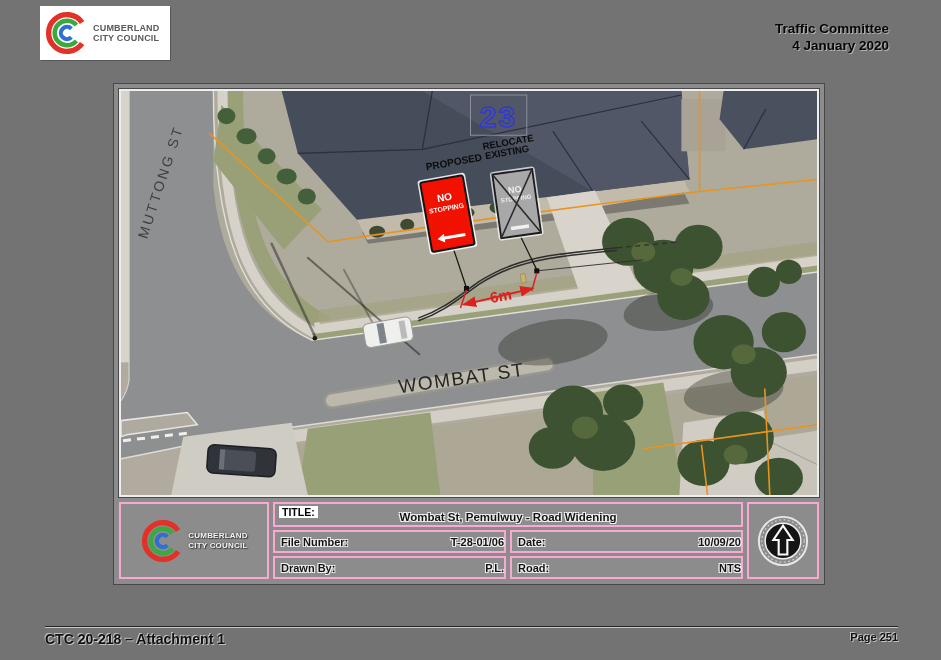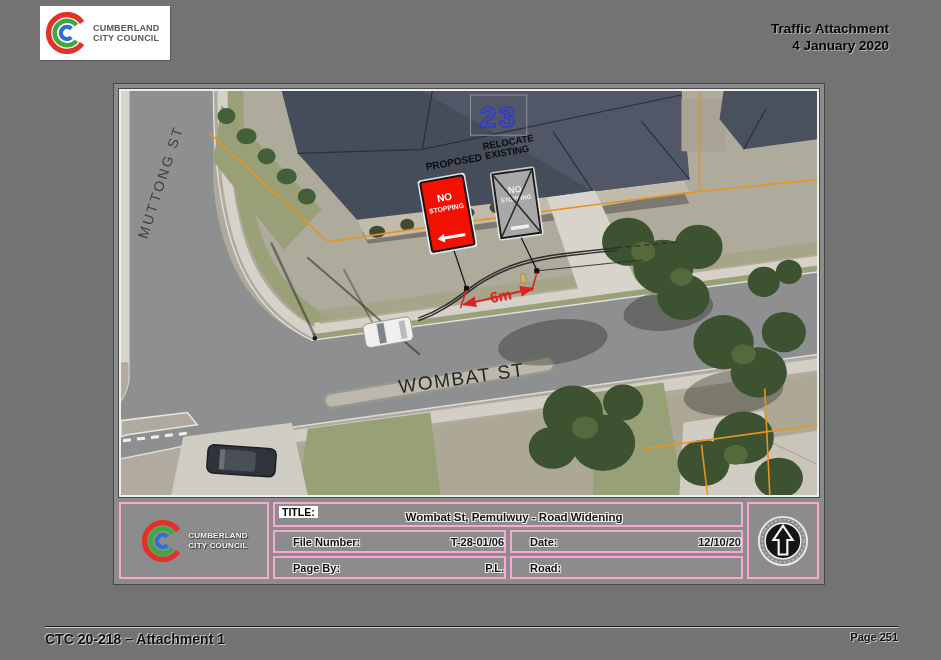--- a/index.html
+++ b/index.html
@@ -31,21 +31,21 @@
                   margin-left:2px;text-shadow:1px 1px 1px #3a3a3a,0 0 2px #4a4a4a;}
   .mid{display:grid;grid-template-rows:25px 1fr 1fr;gap:3px;}
   .trow{position:relative;}
   .tlabel{position:absolute;left:4px;top:2px;background:#ffffff;color:#000;
           font-size:10.5px;font-weight:bold;padding:0 3px;}
   .ttitle{position:absolute;left:0;right:0;bottom:2px;text-align:center;font-size:11.5px;font-weight:bold;}
   .grid2{display:grid;grid-template-columns:1fr 1fr;gap:4px;}
   .half{position:relative;display:flex;align-items:center;}
   .lab{position:absolute;left:6px;font-size:11px;font-weight:bold;}
   .val{flex:1;text-align:right;font-size:11px;font-weight:bold;}
-  .emb{color:#131313;text-shadow:-1px -1px 0 #f2f2f2,1px -1px 0 #f2f2f2,-1px 1px 0 #f2f2f2,1px 1px 0 #f2f2f2;margin-left:12px;}
+  .emb{color:#131313;text-shadow:-1px -1px 0 #f2f2f2,1px -1px 0 #f2f2f2,-1px 1px 0 #f2f2f2,1px 1px 0 #f2f2f2;}
   .north-cell{display:flex;align-items:center;justify-content:center;}
 
   
   .f-line{position:absolute;left:45px;top:626px;width:853px;height:0;
           border-top:1px solid #232323;border-bottom:1px solid #c9c9c9;}
   .f-left{position:absolute;left:45px;top:631px;font-size:14px;font-weight:bold;color:#101010;
           text-shadow:-1px -1px 0 rgba(255,255,255,.55),1px 1px 0 rgba(255,255,255,.55);}
   .f-right{position:absolute;right:43px;top:631px;font-size:11px;font-weight:bold;color:#101010;
           text-shadow:-1px -1px 0 rgba(255,255,255,.55),1px 1px 0 rgba(255,255,255,.55);text-align:right;}
 
@@ -69,21 +69,21 @@
   <div class="hdr-logo">
     <svg viewBox="0 0 60 60">
         <use href="#logoarcs"></use>
       </svg>
     <div class="txt">
       <div>CUMBERLAND</div>
       <div>CITY COUNCIL</div>
     </div>
   </div>
   <div class="hdr-meta">
-    <div>Traffic Attachment</div>
+    <div>Traffic Committee</div>
     <div>4 January 2020</div>
   </div>
 
   <div class="frame">
 
     <div class="map-wrap">
       <svg viewBox="0 0 693 402" preserveAspectRatio="none">
         <defs>
           <marker id="dimArrow" markerWidth="9" markerHeight="8" refX="7" refY="3" orient="auto-start-reverse">
             <path d="M0,0 L8,3 L0,6 Z" fill="#e02020"></path>
@@ -294,30 +294,31 @@
           <span class="tlabel">TITLE:</span>
           <span class="ttitle emb">Wombat St, Pemulwuy - Road Widening</span>
         </div>
         <div class="grid2">
           <div class="cellb half">
             <span class="lab emb">File Number:</span>
             <span class="val emb">T-28-01/06</span>
           </div>
           <div class="cellb half">
             <span class="lab emb">Date:</span>
-            <span class="val emb">12/10/20</span>
+            <span class="val emb">10/09/20</span>
           </div>
         </div>
         <div class="grid2">
           <div class="cellb half">
-            <span class="lab emb">Page By:</span>
+            <span class="lab emb">Drawn By:</span>
             <span class="val emb">P.L.</span>
           </div>
           <div class="cellb half">
             <span class="lab emb">Road:</span>
+            <span class="val emb">NTS</span>
           </div>
         </div>
       </div>
 
       <div class="cellb north-cell">
         <svg viewBox="0 0 56 56" width="54" height="54">
           <circle cx="28" cy="28" r="25" fill="none" stroke="#e8e8e8" stroke-width="2"></circle>
           <circle cx="28" cy="28" r="22" fill="none" stroke="#cfcfcf" stroke-width="1.2" stroke-dasharray="2,2.5"></circle>
           <circle cx="28" cy="28" r="18.5" fill="#141414" stroke="#f0f0f0" stroke-width="1.5"></circle>
           <path d="M28,12 L38,27 L32.5,27 L32.5,42 L23.5,42 L23.5,27 L18,27 Z" fill="#141414" stroke="#fafafa" stroke-width="2.2"></path>

